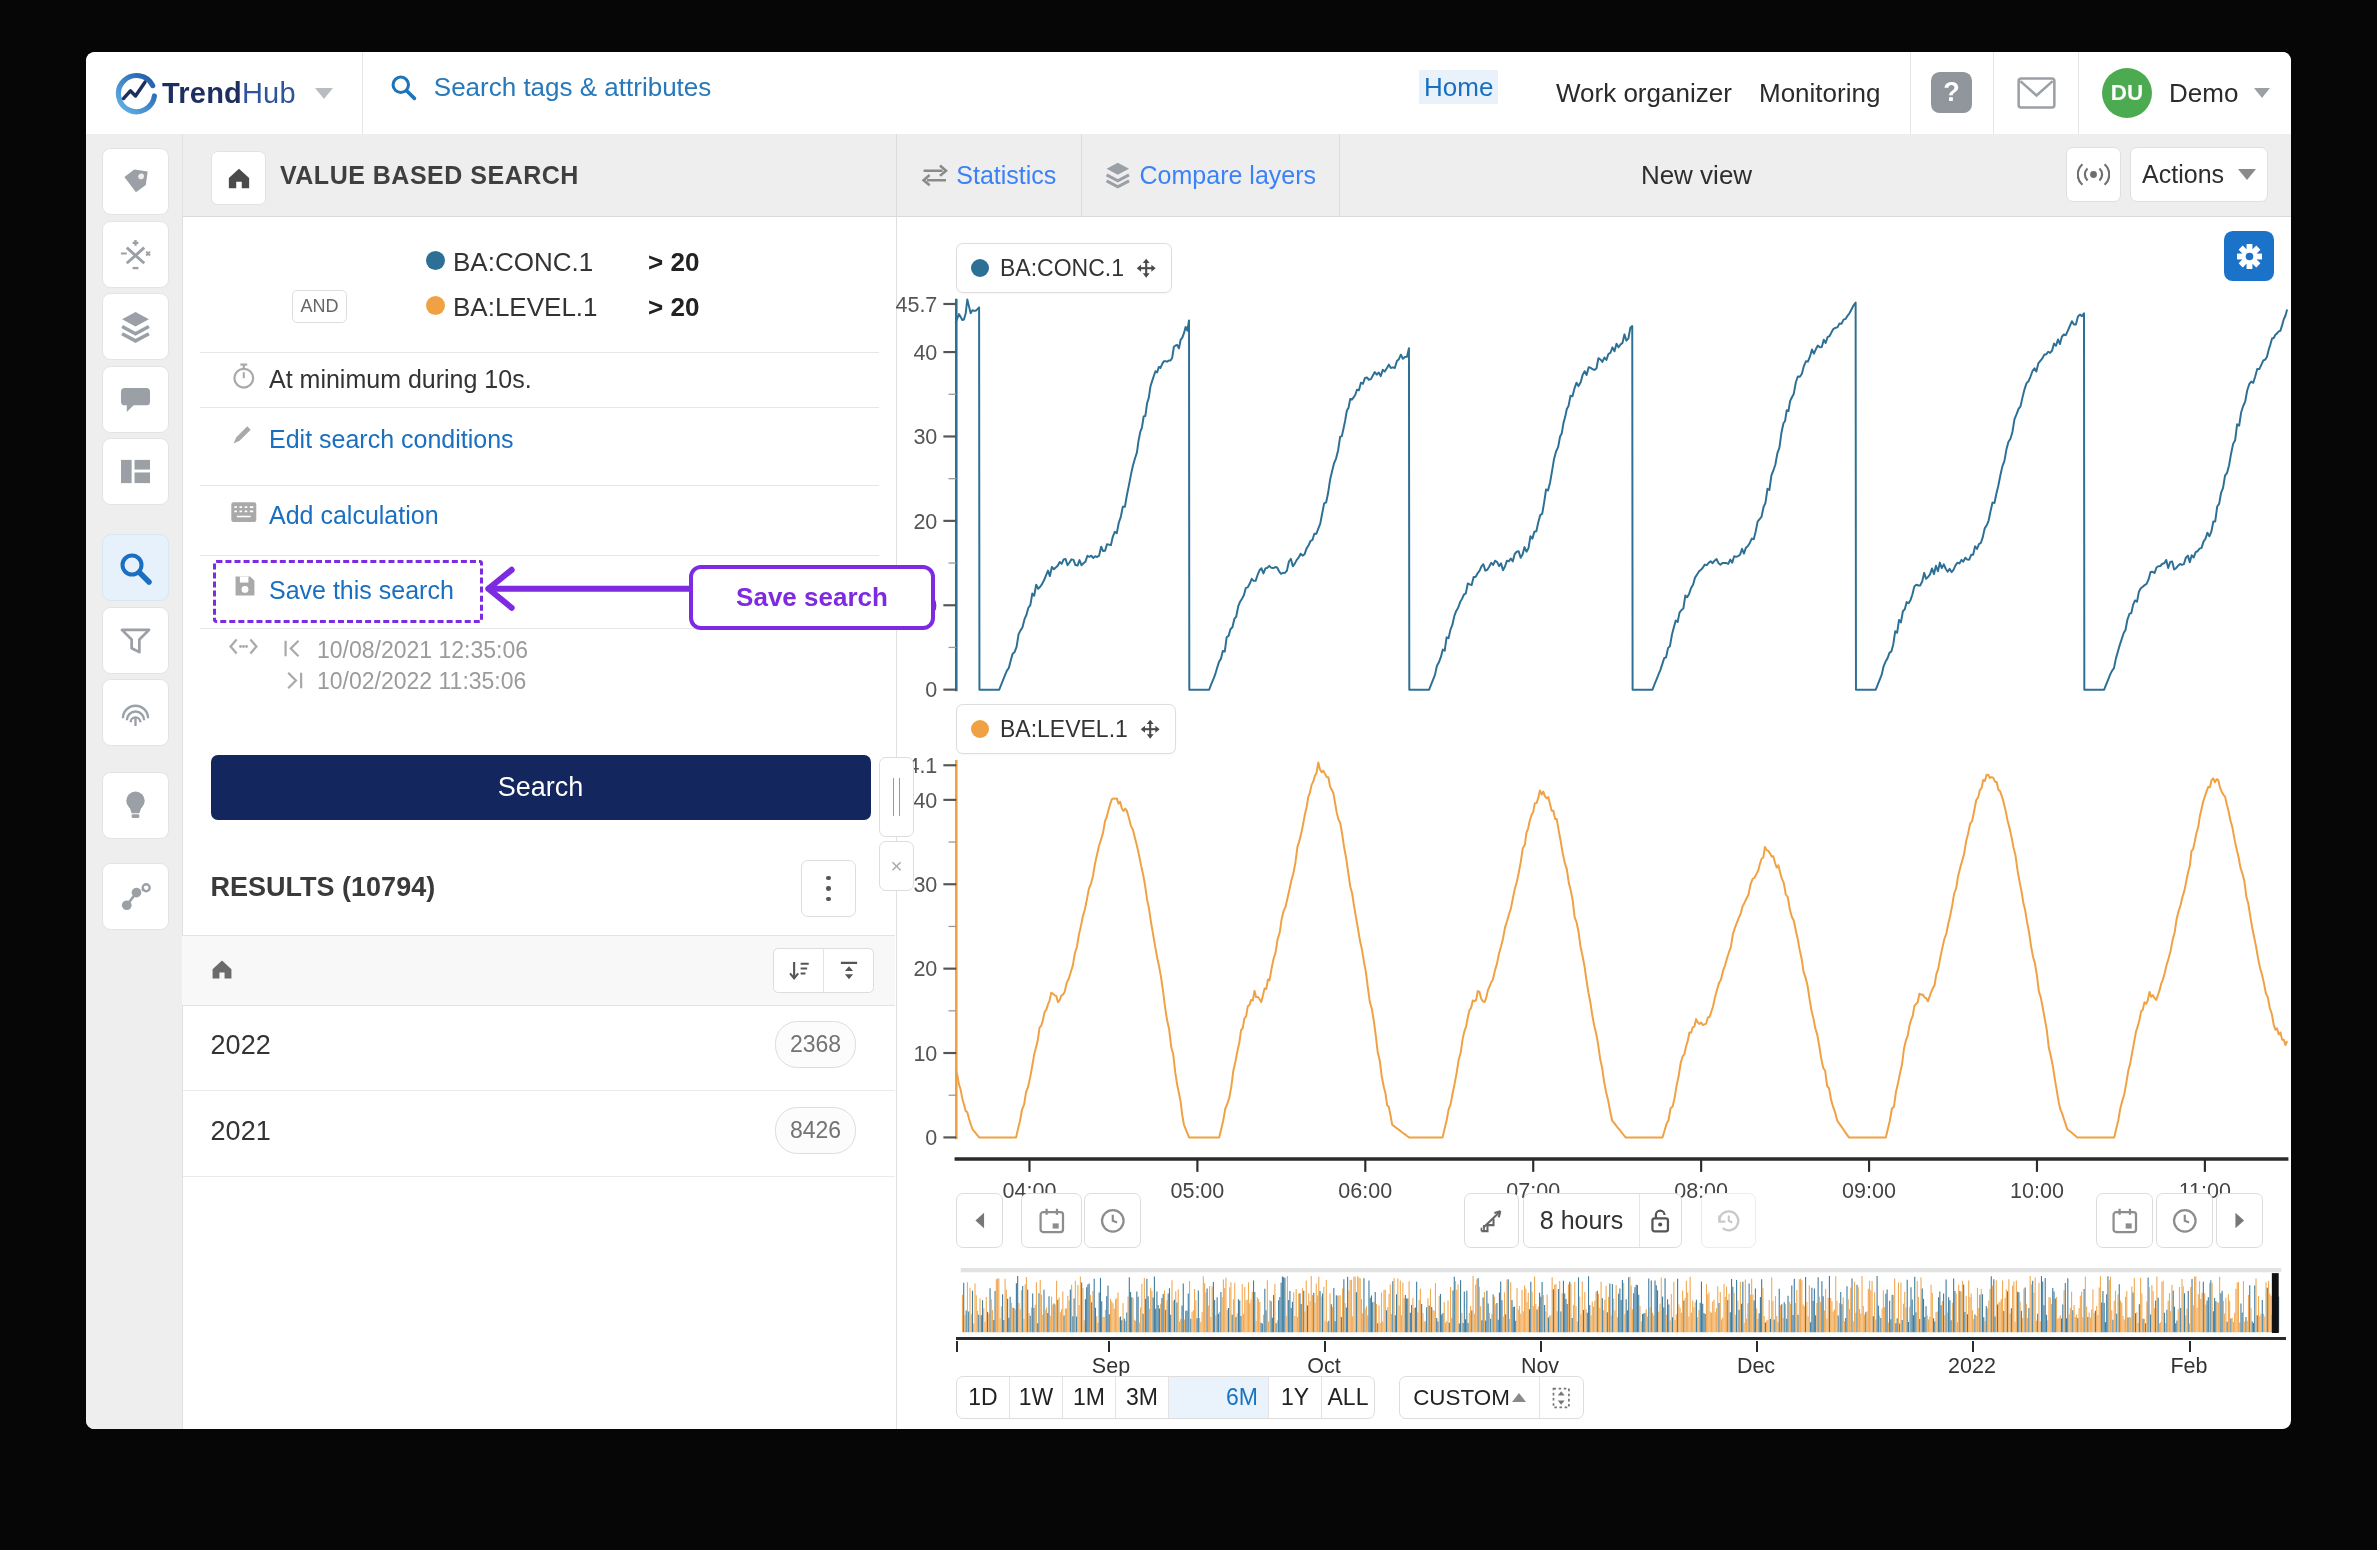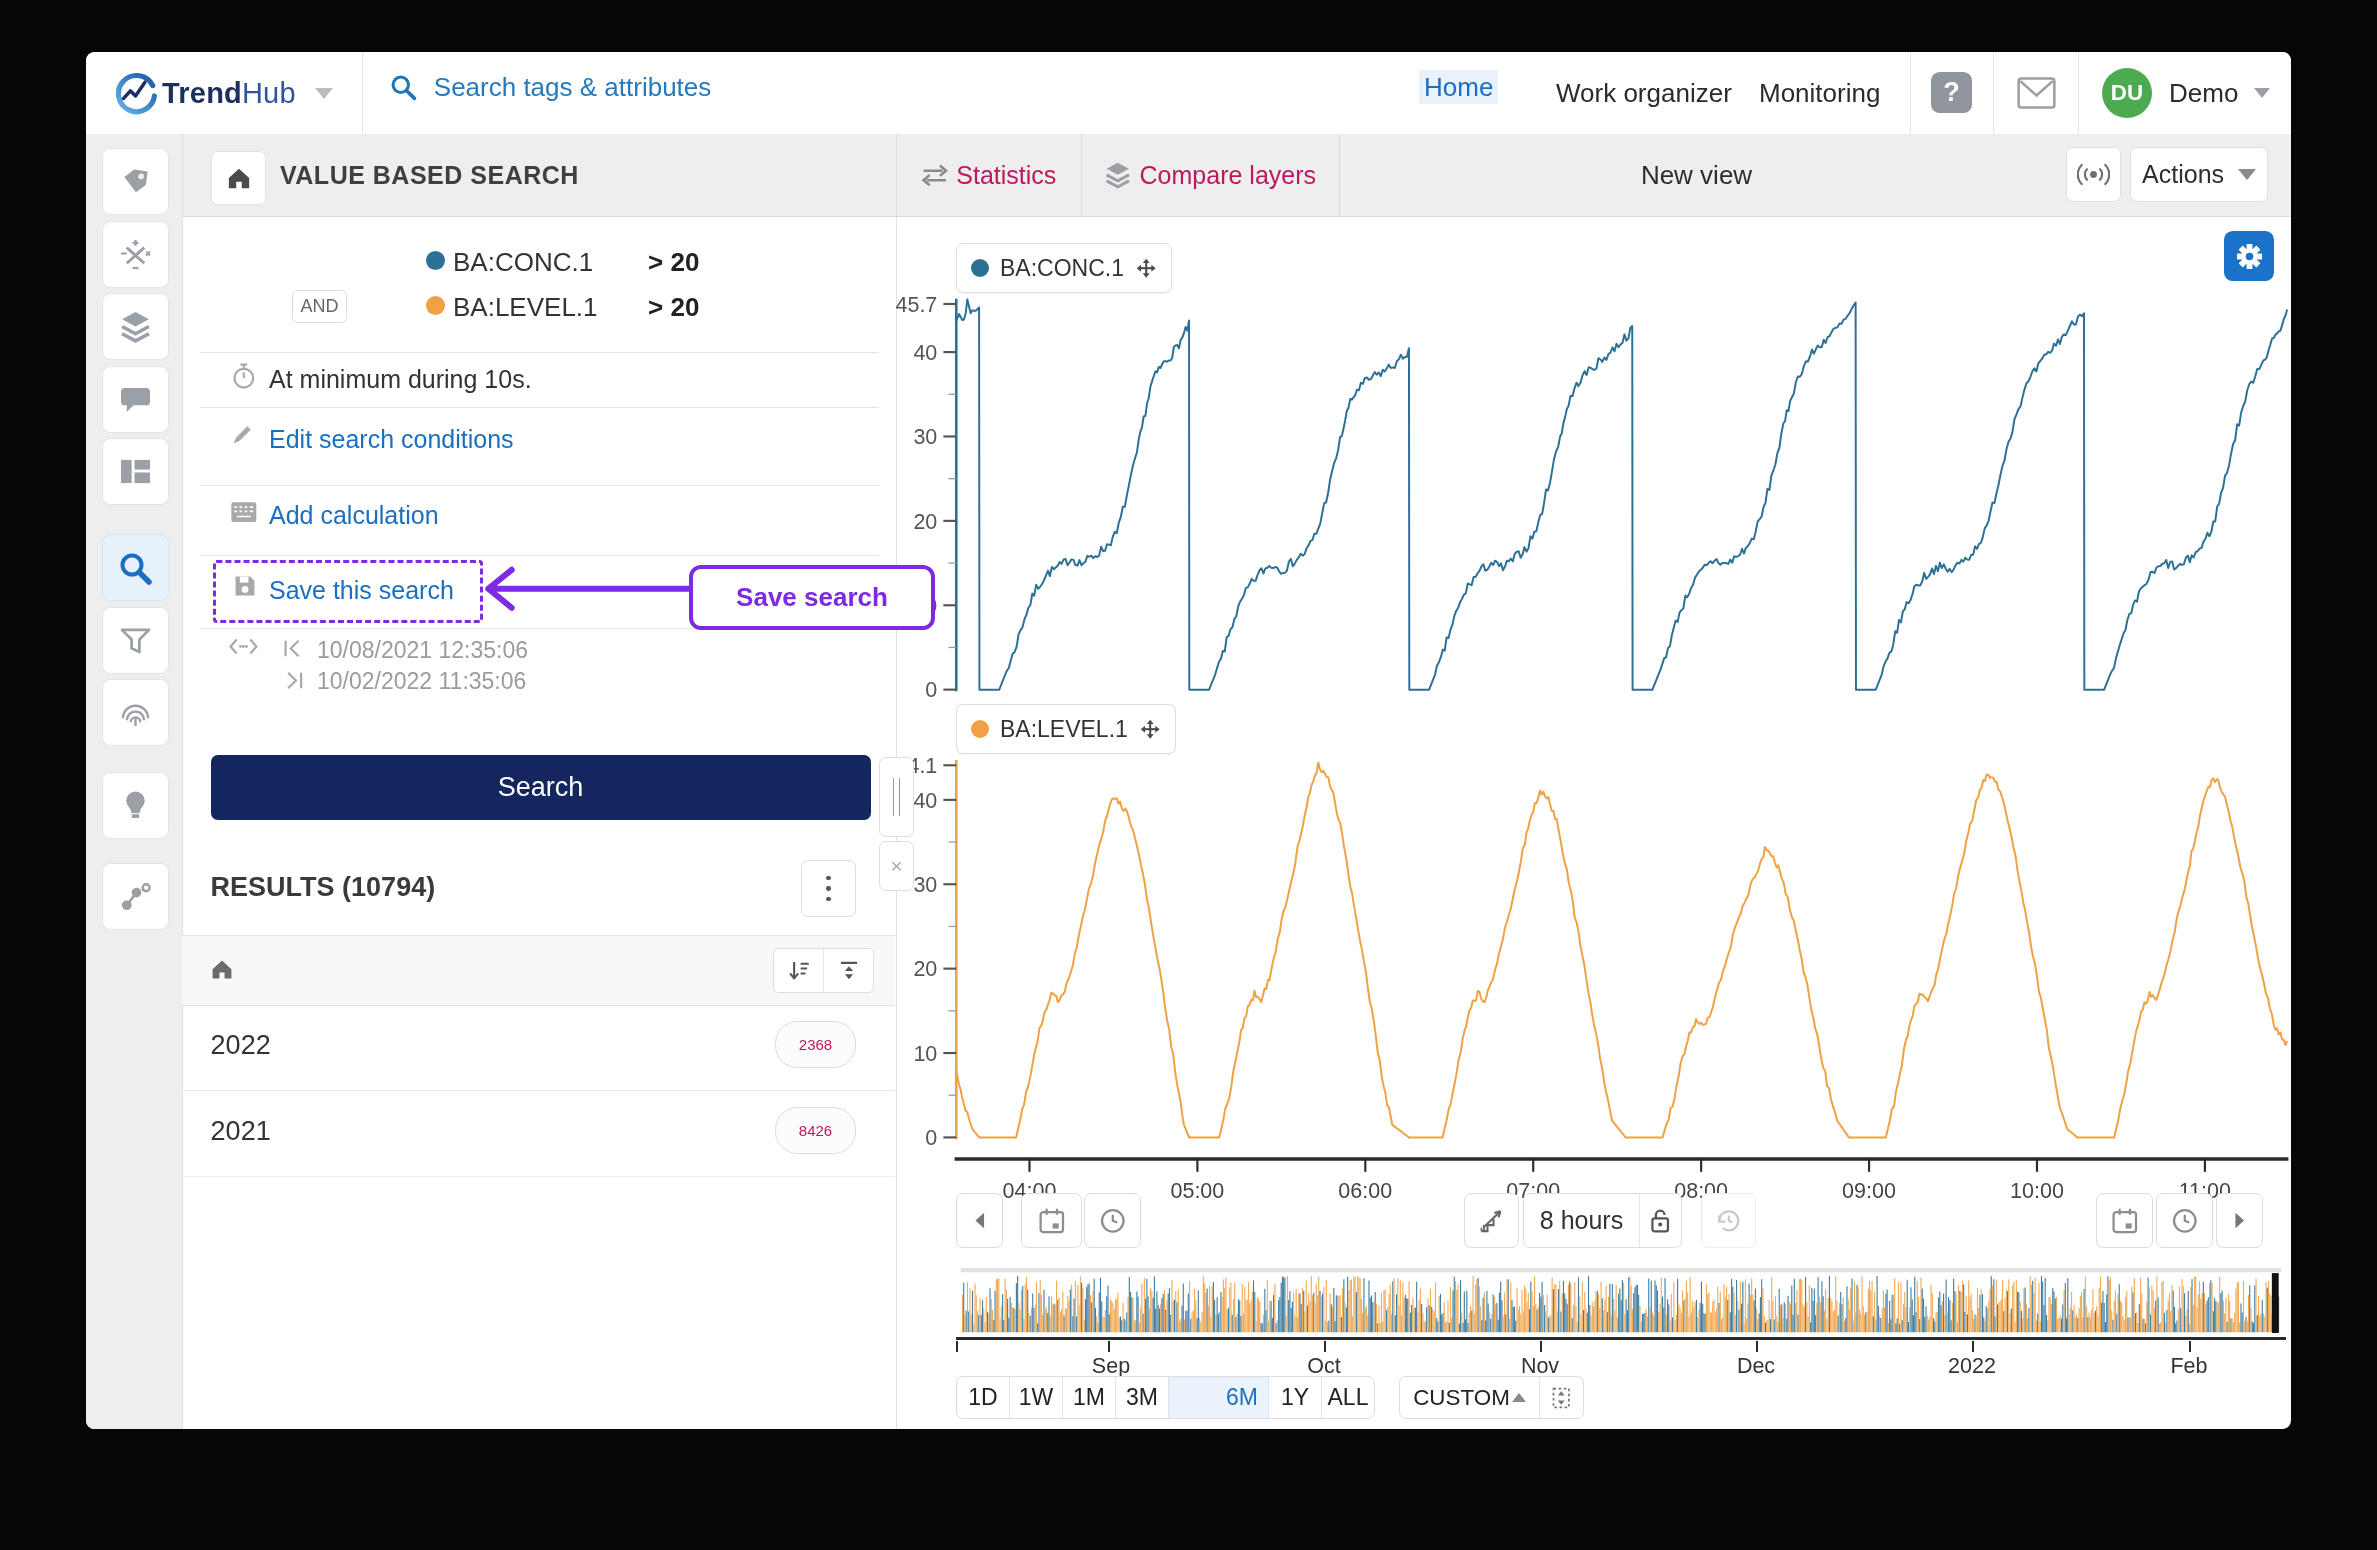--- a/index.html
+++ b/index.html
@@ -23,21 +23,21 @@
   .helpbox{position:absolute;left:1845px;top:20px;width:41px;height:41px;background:#90969c;border-radius:8.6px;color:#fff;
            display:flex;align-items:center;justify-content:center;font-size:27px;font-weight:bold;}
   .avatar{position:absolute;left:2016px;top:16.4px;width:50px;height:50px;border-radius:50%;background:#4cab50;color:#fff;
           display:flex;align-items:center;justify-content:center;font-size:22.4px;font-weight:bold;}
   
   .subbar{position:absolute;left:0;top:82px;width:2205px;height:82px;background:#eeeeee;border-bottom:0.9px solid #d9d9d9;}
   .sdiv{position:absolute;top:82px;width:0.9px;height:82px;background:#dcdcdc;}
   .homebtn{position:absolute;left:125px;top:99px;width:53px;height:52px;background:#fff;border:0.9px solid #e2e2e2;border-radius:6.9px;
            display:flex;align-items:center;justify-content:center;cursor:pointer;}
   .vbs-title{position:absolute;left:194px;top:82px;height:82px;display:flex;align-items:center;font-size:25px;font-weight:bold;color:#3f3f3f;letter-spacing:0.5px;}
-  .seg{position:absolute;top:82px;height:82px;display:flex;align-items:center;justify-content:center;gap:8px;font-size:25px;color:#be185d;cursor:pointer;}
+  .seg{position:absolute;top:82px;height:82px;display:flex;align-items:center;justify-content:center;gap:8px;font-size:25px;color:#3b82f6;cursor:pointer;}
   .newview{position:absolute;left:1253px;top:82px;width:715px;height:82px;display:flex;align-items:center;justify-content:center;font-size:26px;color:#2e2e2e;}
   .wbtn{background:#fff;border:0.9px solid #dfdfdf;border-radius:6.9px;display:flex;align-items:center;justify-content:center;cursor:pointer;}
   
   .rail{position:absolute;left:0;top:82px;width:96px;height:1295px;background:#eeeeee;border-right:0.9px solid #e0e0e0;}
   .railbtn{position:absolute;left:15.5px;width:65px;height:65px;background:#fff;border:0.9px solid #e3e3e3;border-radius:8.6px;
            display:flex;align-items:center;justify-content:center;cursor:pointer;}
   .railbtn.active{background:#e7f1fb;border-color:#d8e6f5;}
   
   .panel{position:absolute;left:97px;top:165px;width:712px;height:1212px;background:#fff;}
   .pdiv{position:absolute;left:17px;width:679px;height:0.9px;background:#e6e6e6;}
@@ -55,21 +55,21 @@
   .results-title{position:absolute;left:27.6px;top:655px;font-size:27px;font-weight:bold;color:#3a3a3a;}
   .kebabbtn{position:absolute;left:618px;top:643px;width:53px;height:55px;background:#fff;border:0.9px solid #ddd;border-radius:6.9px;
             display:flex;flex-direction:column;align-items:center;justify-content:center;gap:6px;cursor:pointer;}
   .kebabbtn i{width:4.3px;height:4.3px;border-radius:50%;background:#555;}
   .thead{position:absolute;left:-0.9px;top:718px;width:713px;height:69px;background:#f8f8f8;border-top:0.9px solid #e3e3e3;border-bottom:0.9px solid #e3e3e3;}
   .sortgroup{position:absolute;left:590px;top:731px;height:43px;display:flex;border:0.9px solid #ddd;border-radius:5.2px;background:#fff;overflow:hidden;}
   .sortgroup .cell{width:49px;display:flex;align-items:center;justify-content:center;cursor:pointer;}
   .sortgroup .cell + .cell{border-left:0.9px solid #e3e3e3;}
   .rrow-label{position:absolute;left:27.6px;font-size:27px;color:#333;}
   .pill{position:absolute;left:592px;width:79px;height:45px;border:0.9px solid #ddd;border-radius:22.4px;background:#fcfcfc;
-        display:flex;align-items:center;justify-content:center;font-size:15px;color:#be185d;}
+        display:flex;align-items:center;justify-content:center;font-size:23px;color:#737373;}
   .rdiv{position:absolute;left:0;width:712px;height:0.9px;background:#ebebeb;}
   
   .callout{position:absolute;left:603px;top:513px;width:238px;height:57px;background:#fff;border:4.3px solid #7d2ae0;border-radius:12px;
            display:flex;align-items:center;justify-content:center;font-size:26px;font-weight:bold;color:#7d2ae0;z-index:30;}
   
   .splitline{position:absolute;left:810px;top:165px;width:0.9px;height:1212px;background:#e0e0e0;}
   .grabber{position:absolute;left:793px;top:705px;width:33px;height:78px;background:#fff;border:0.9px solid #ddd;border-radius:6.9px;
            display:flex;align-items:center;justify-content:center;gap:4.3px;cursor:col-resize;z-index:5;}
   .grabber i{width:1.7px;height:38px;background:#9a9a9a;}
   .closer{position:absolute;left:793px;top:789px;width:33px;height:48px;background:#fff;border:0.9px solid #ddd;border-radius:6.9px;

